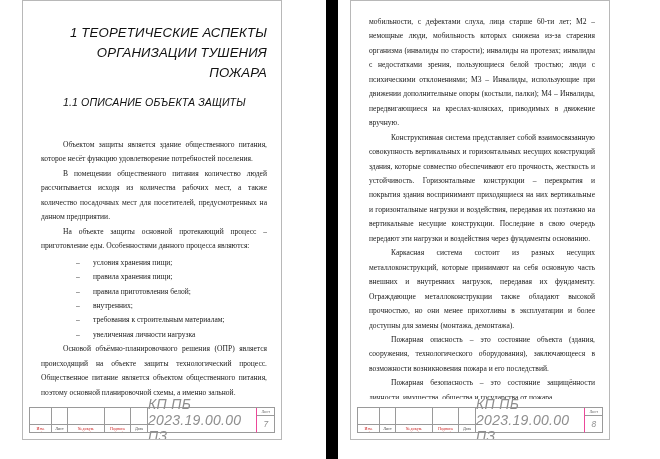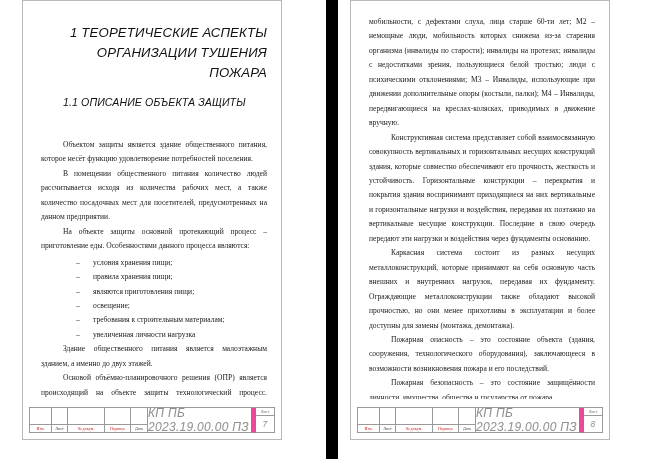--- a/index.html
+++ b/index.html
@@ -180,29 +180,29 @@
     white-space: nowrap;
   }
   .lcell.spell {
     color: #cc2222;
     text-decoration: underline wavy #d52b1e;
     text-decoration-skip-ink: none;
   }
 
   .stamp-designation {
     flex: 1 1 auto;
-    border-right: 5px solid #ec4899;
+    border-right: 1px solid #ec4899;
     border-bottom: 1px solid #9a9a9a;
     box-sizing: border-box;
     display: flex;
     align-items: center;
     justify-content: center;
     font-family: "Liberation Sans", sans-serif;
     font-style: italic;
-    font-size: 12px;
+    font-size: 14px;
     letter-spacing: 0.3px;
     color: #8e8e8e;
   }
   .stamp-sheet {
     width: 26px;
     border-right: 1px solid #9a9a9a;
     border-bottom: 1px solid #9a9a9a;
     box-sizing: border-box;
     display: flex;
     flex-direction: column;
@@ -243,27 +243,26 @@
         <h1 class="h1">1 ТЕОРЕТИЧЕСКИЕ АСПЕКТЫ ОРГАНИЗАЦИИ ТУШЕНИЯ ПОЖАРА</h1>
         <h2 class="h2">1.1 ОПИСАНИЕ ОБЪЕКТА ЗАЩИТЫ</h2>
 
         <p class="para first">Объектом защиты является здание общественного питания, которое несёт функцию удовлетворение потребностей поселения.</p>
         <p class="para">В помещении общественного питания количество людей рассчитывается исходя из количества рабочих мест, а также количество посадочных мест для посетителей, предусмотренных на данном предприятии.</p>
         <p class="para">На объекте защиты основной протекающий процесс – приготовление еды. Особенностями данного процесса являются:</p>
 
         <ul class="dashlist">
           <li><span class="dash">–</span><span>условия хранения пищи;</span></li>
           <li><span class="dash">–</span><span>правила хранения пищи;</span></li>
-          <li><span class="dash">–</span><span>являются приготовления пищи;</span></li>
-          <li><span class="dash">–</span><span>освещение;</span></li>
+          <li><span class="dash">–</span><span>правила приготовления белой;</span></li>
+          <li><span class="dash">–</span><span>внутренних;</span></li>
           <li><span class="dash">–</span><span>требования к строительным материалам;</span></li>
           <li><span class="dash">–</span><span>увеличенная личности нагрузка</span></li>
         </ul>
 
-        <p class="para">Здание общественного питания является малоэтажным зданием, а именно до двух этажей.</p>
         <p class="para">Основой объёмно-планировочного решения (ОПР) является происходящий на объекте защиты технологический процесс. Общественное питание является объектом общественного питания, поэтому основной планировочной схемы, а именно зальной.</p>
         <p class="para">На объекте защиты может находится персонал и посетители, их мы можем отнести к группам мобильности: М1 – люди без ограничения</p>
       </div>
 
       <div class="stamp">
         <div class="stamp-cols">
           <div class="stamp-grid">
             <div class="gcell g1"></div>
             <div class="gcell g2"></div>
             <div class="gcell g3"></div>

